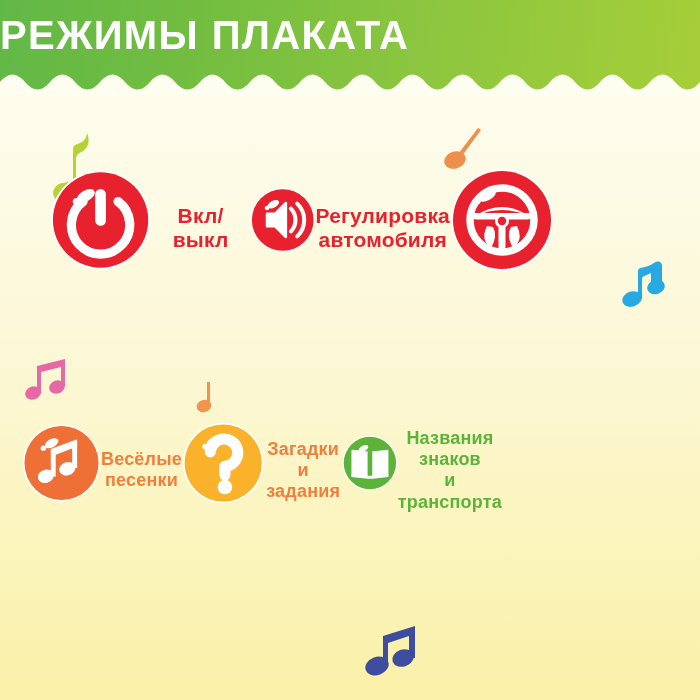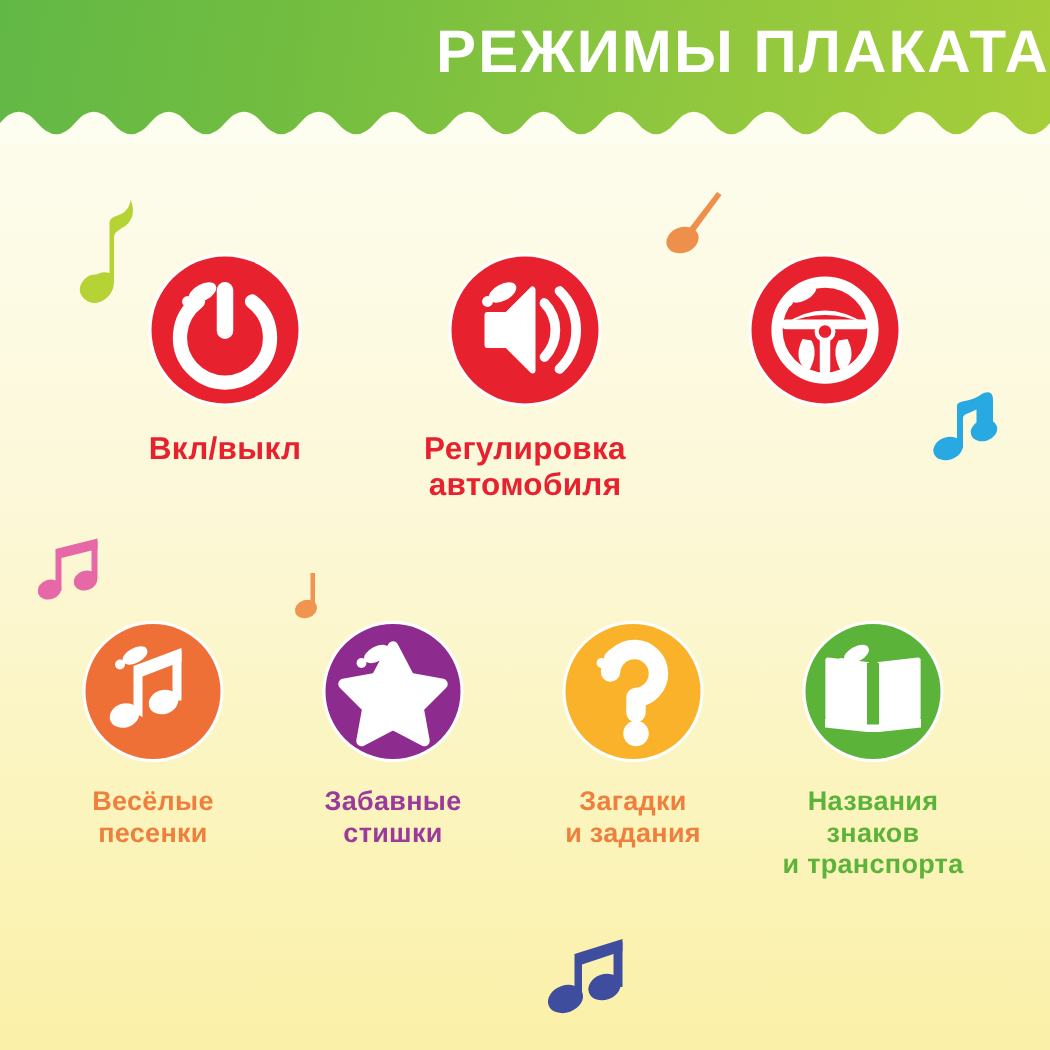--- a/index.html
+++ b/index.html
@@ -23,21 +23,21 @@
     width: 700px;
     height: 92px;
     background: linear-gradient(100deg, #62b846 0%, #72bd40 28%, #8cc63f 60%, #a6ce39 100%);
   }
   .header-title {
     position: absolute;
     top: 0; left: 0;
     width: 700px;
     height: 68px;
     line-height: 70px;
-    text-align: right;
+    text-align: left;
     color: #ffffff;
     font-size: 40px;
     font-weight: bold;
     letter-spacing: 1.4px;
     font-family: "Liberation Sans", sans-serif;
   }
   .scallop {
     position: absolute;
     left: 0;
     top: 70px;
@@ -55,21 +55,21 @@
     position: absolute;
     left: 0;
     width: 700px;
     display: flex;
   }
   .row-top { top: 168px; }
   .row-bottom { top: 413px; }
 
   .cell {
     display: flex;
-    flex-direction: column;
+    flex-direction: row;
     align-items: center;
   }
   .row-top .cell { width: 200px; }
   .row-top .cell:nth-child(1) { margin-left: 50px; }
   .row-bottom .cell { width: 160px; }
   .row-bottom .cell:nth-child(1) { margin-left: 22px; }
 
   .disc {
     border-radius: 50%;
     position: relative;
@@ -204,31 +204,20 @@
         <circle cx="26" cy="30" r="3.3" fill="#ffffff"></circle>
         <path d="M35 62 L35 31 L67 19 L67 28 L41 38 L41 65 Z" fill="#ffffff"></path>
         <path d="M61 54 L61 23 L67 21 L67 54 Z" fill="#ffffff"></path>
         <ellipse cx="29" cy="64" rx="10" ry="8" transform="rotate(-18 29 64)" fill="#ffffff"></ellipse>
         <ellipse cx="55" cy="55" rx="10" ry="8" transform="rotate(-18 55 55)" fill="#ffffff"></ellipse>
       </svg>
       <div class="label label-sm" style="color:#ef7f3d">Весёлые
 песенки</div>
     </div>
 
-    <div class="cell">
-      <svg class="disc disc-sm" viewBox="0 0 96 96">
-        <circle cx="48" cy="48" r="47" fill="#ffffff"></circle>
-        <circle cx="48" cy="48" r="45" fill="#8e2b8e"></circle>
-        <ellipse cx="37" cy="23" rx="9" ry="5" transform="rotate(-28 37 23)" fill="#ffffff"></ellipse>
-        <circle cx="27" cy="29" r="3.3" fill="#ffffff"></circle>
-        <path d="M48 18 L59 39 L81 43 L65 59 L69 81 L48 70 L27 81 L31 59 L15 43 L37 39 Z" fill="#ffffff" stroke="#ffffff" stroke-width="7" stroke-linejoin="round"></path>
-      </svg>
-      <div class="label label-sm" style="color:#9c3a9c">Забавные
-стишки</div>
-    </div>
 
     <div class="cell">
       <svg class="disc disc-sm" viewBox="0 0 96 96">
         <circle cx="48" cy="48" r="47" fill="#ffffff"></circle>
         <circle cx="48" cy="48" r="45" fill="#fbb22b"></circle>
         <ellipse cx="37" cy="23" rx="9" ry="5" transform="rotate(-28 37 23)" fill="#ffffff"></ellipse>
         <circle cx="27" cy="29" r="3.3" fill="#ffffff"></circle>
         <path d="M33 35 A16 16 0 1 1 50 52 L50 62" stroke="#ffffff" stroke-width="13" fill="none" stroke-linecap="round" stroke-linejoin="round"></path>
         <circle cx="50" cy="76" r="8.5" fill="#ffffff"></circle>
       </svg>

